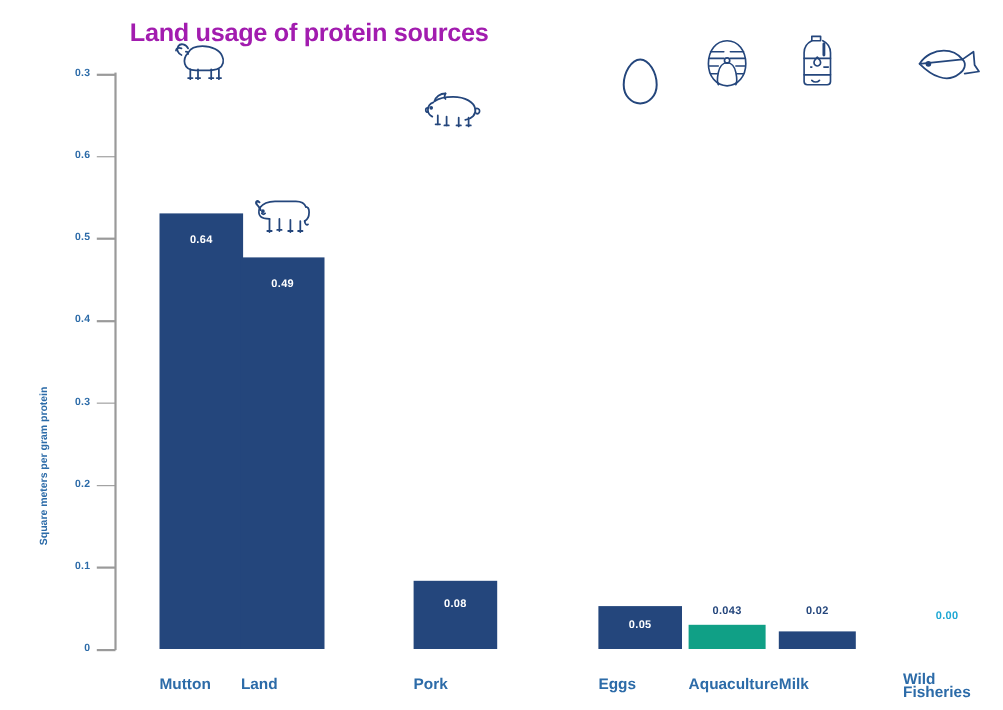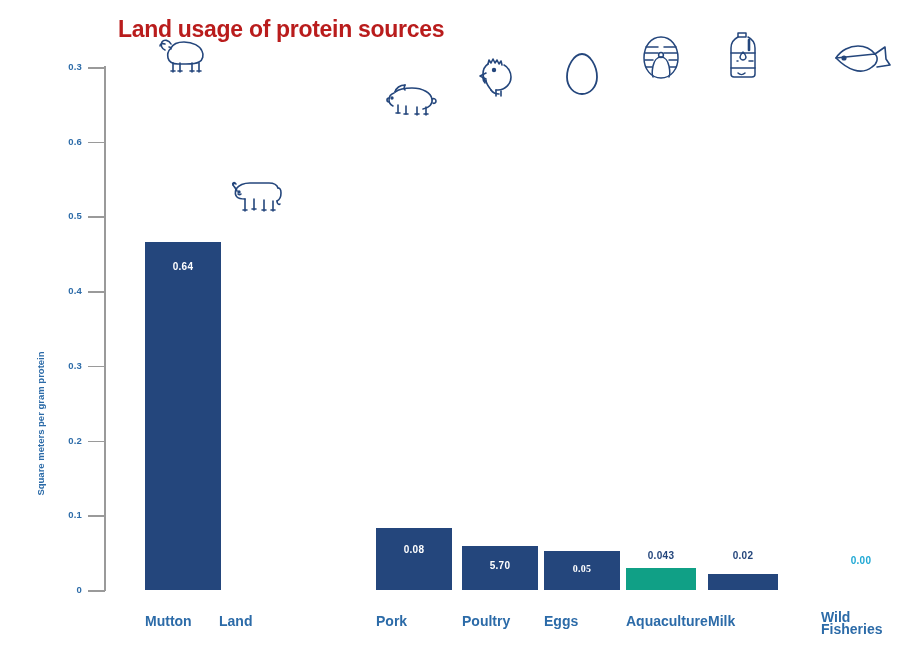--- a/index.html
+++ b/index.html
@@ -18,21 +18,21 @@
   }
 
   
   #chart-title {
     position: absolute;
     left: 118px;
     top: 16px;
     font-size: 23px;
     font-weight: bold;
     letter-spacing: -0.3px;
-    color: #b91c1c;
+    color: #a21caf;
     white-space: nowrap;
   }
 
   
   #y-axis-title {
     position: absolute;
     left: -70px;
     top: 418px;
     width: 220px;
     text-align: center;
@@ -196,41 +196,44 @@
       <div class="icon-box" style="bottom:569px; height:44px;">
         <svg width="54" height="42" viewBox="0 0 54 42" fill="none" stroke="#24467c" stroke-width="1.6" stroke-linejoin="round" stroke-linecap="round">
           <path d="M15 10c-2-4-7-5-9-2s0 7 3 8"></path>
           <path d="M9 10c-3-1-5 0-5 2"></path>
           <path d="M13 13c1 0 2 1 2 2"></path>
           <path d="M15 14c2-4 7-6 13-6 9 0 16 4 18 9 2 4 1 9-3 11-3 2-8 2-13 2H22c-5 0-9-2-10-6-1-4 1-8 3-10z"></path>
           <path d="M17 29v9M24 29v9M36 29v9M43 29v9"></path>
           <path d="M15 37h4M22 37h4M34 37h4M41 37h4"></path>
         </svg>
       </div>
-      <div class="bar" style="height:348px;">
+      <div class="bar" style="height:396px;">
         <div class="bar-value-inside" style="top:19px;">0.64</div>
       </div>
       <div class="cat-label">Mutton</div>
     </div>
 
     <div class="bar-group" style="left:219px; width:76px; height:645px;">
       <div class="icon-box" style="bottom:427px; height:48px;">
         <svg width="58" height="46" viewBox="0 0 58 46" fill="none" stroke="#24467c" stroke-width="1.6" stroke-linejoin="round" stroke-linecap="round">
           <path d="M9 19c-1-3-3-4-4-6 0-2 2-2 3-1"></path>
           <path d="M5 13c-1-2 1-3 2-2"></path>
           <path d="M8 17c3-4 8-6 14-6h19c5 0 8 2 9 5"></path>
           <path d="M50 16c2 0 3 2 3 5 0 4-2 7-4 8"></path>
           <path d="M49 29c0 3 2 4 3 3"></path>
           <path d="M8 17c-1 3-1 6 1 8 2 2 5 2 8 2"></path>
           <path d="M10 22c1 1 2 1 3 0"></path>
           <path d="M17 27v12M26 27v11M36 28v11M45 29v10"></path>
           <path d="M15 38h4M24 37h4M34 38h4M43 38h4"></path>
           <circle cx="11" cy="20" r="0.9" fill="#24467c"></circle>
         </svg>
       </div>
+      <div class="bar" style="height:356px;">
+        <div class="bar-value-inside" style="top:19px;">0.49</div>
+      </div>
       <div class="cat-label">Land</div>
     </div>
 
 
     <div class="bar-group" style="left:376px; width:76px; height:645px;">
       <div class="icon-box" style="bottom:529px; height:40px;">
         <svg width="56" height="36" viewBox="0 0 56 36" fill="none" stroke="#24467c" stroke-width="1.6" stroke-linejoin="round" stroke-linecap="round">
           <path d="M9 12c1-4 5-7 10-7"></path>
           <path d="M19 5c-1 2-1 4 0 5"></path>
           <path d="M8 13c-3 1-5 4-5 7 0 3 2 5 4 6"></path>
@@ -241,47 +244,28 @@
           <path d="M12 25v8M20 26v8M31 27v8M40 27v8"></path>
           <path d="M10 33h4M18 34h4M29 34h4M38 34h4"></path>
         </svg>
       </div>
       <div class="bar" style="height:62px;">
         <div class="bar-value-inside" style="top:16px;">0.08</div>
       </div>
       <div class="cat-label">Pork</div>
     </div>
 
-    <div class="bar-group" style="left:462px; width:76px; height:645px;">
-      <div class="icon-box" style="bottom:546px; height:46px;">
-        <svg width="46" height="44" viewBox="0 0 46 44" fill="none" stroke="#24467c" stroke-width="1.6" stroke-linejoin="round" stroke-linecap="round">
-          <path d="M11 9l1-4 2 3 2-4 2 4 2-3 2 4 2-3 1 4"></path>
-          <path d="M11 9c-3 2-5 6-5 10 0 3 1 6 3 8"></path>
-          <path d="M27 10c4 2 7 7 7 12 0 7-6 13-13 13h-2"></path>
-          <path d="M9 18L3 21l6 3"></path>
-          <path d="M6 23c0 2 1 4 2 5"></path>
-          <circle cx="17" cy="15" r="1.4" fill="#24467c"></circle>
-          <path d="M9 25c0 4 3 7 5 10"></path>
-          <path d="M14 35c2 3 5 4 8 4"></path>
-          <path d="M19 35v6M24 36v5"></path>
-        </svg>
-      </div>
-      <div class="bar" style="height:44px;">
-        <div class="bar-value-inside" style="top:14px;">5.70</div>
-      </div>
-      <div class="cat-label">Poultry</div>
-    </div>
 
     <div class="bar-group" style="left:544px; width:76px; height:645px;">
       <div class="icon-box" style="bottom:548px; height:48px;">
         <svg width="36" height="46" viewBox="0 0 36 46" fill="none" stroke="#24467c" stroke-width="1.8" stroke-linejoin="round" stroke-linecap="round">
           <path d="M18 3C10 3 3 15 3 26c0 10 7 17 15 17s15-7 15-17C33 15 26 3 18 3z"></path>
         </svg>
       </div>
-      <div class="bar" style="height:39px;font-family:Liberation Serif, serif;">
+      <div class="bar" style="height:39px;">
         <div class="bar-value-inside" style="top:12px;">0.05</div>
       </div>
       <div class="cat-label">Eggs</div>
     </div>
 
     <div class="bar-group" style="left:626px; width:70px; height:645px;">
       <div class="icon-box" style="bottom:564px; height:48px;">
         <svg width="42" height="46" viewBox="0 0 42 46" fill="none" stroke="#24467c" stroke-width="1.5" stroke-linejoin="round" stroke-linecap="round">
           <path d="M21 2C11 2 4 11 4 23c0 11 7 20 17 20s17-9 17-20C38 11 31 2 21 2z"></path>
           <path d="M21 22c-4 0-7 4-8 9-1 5-1 9 0 11"></path>

